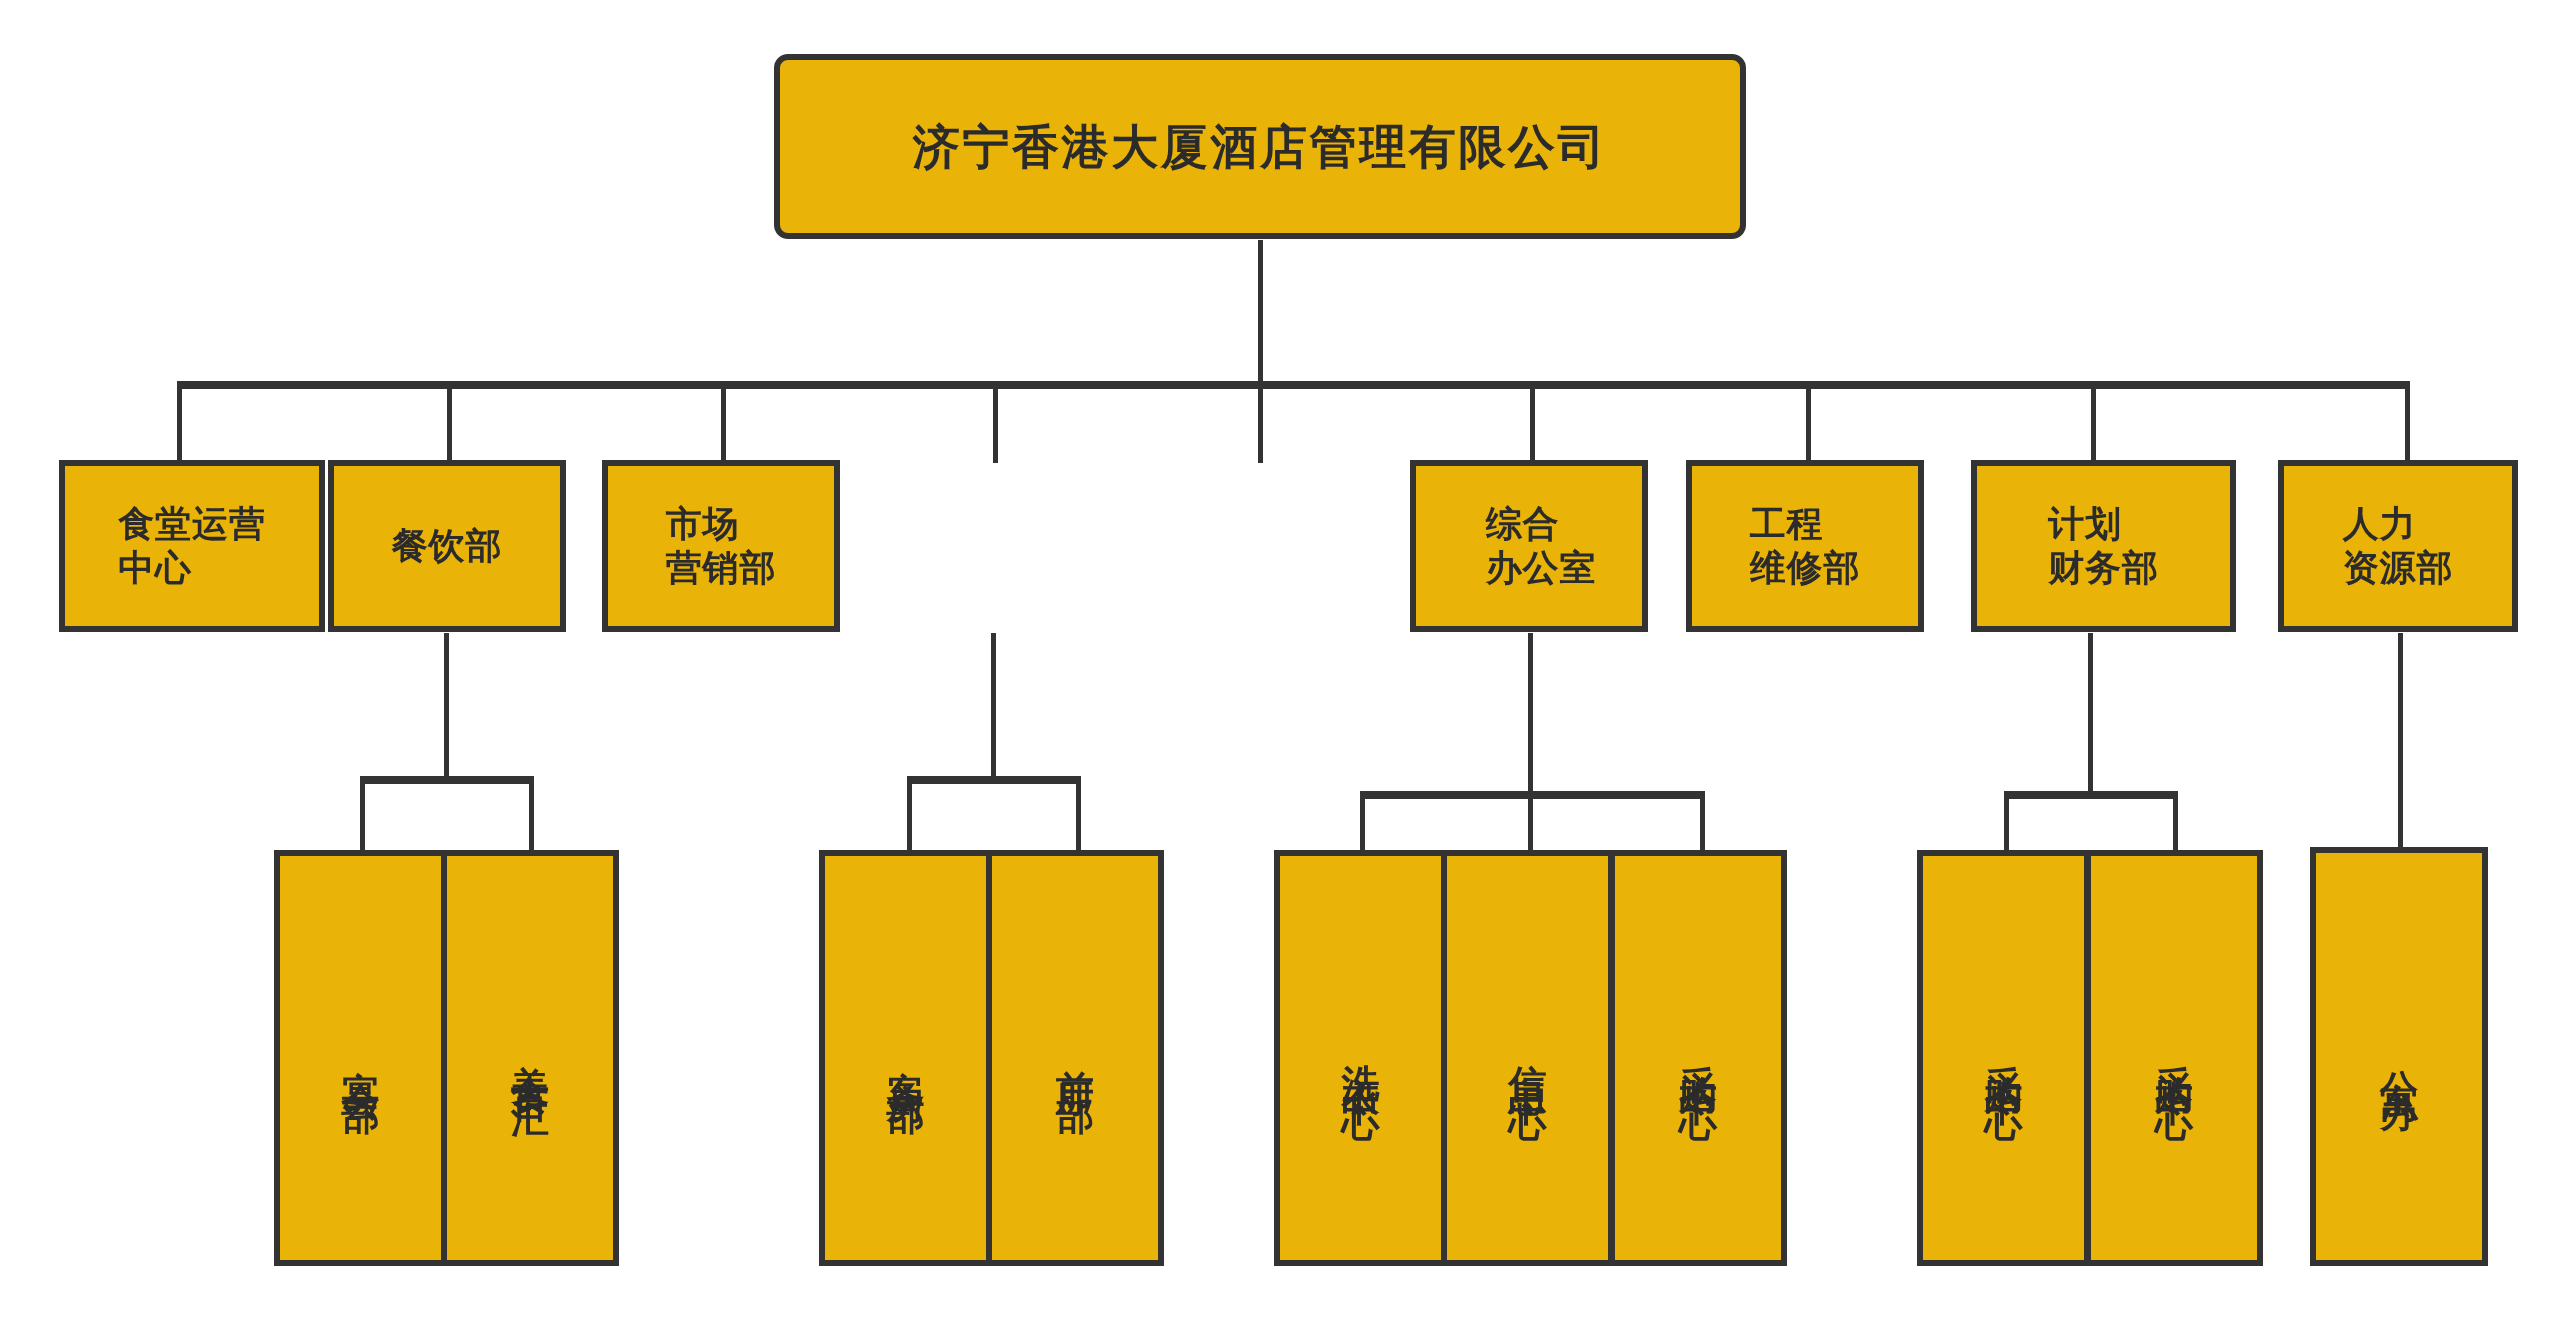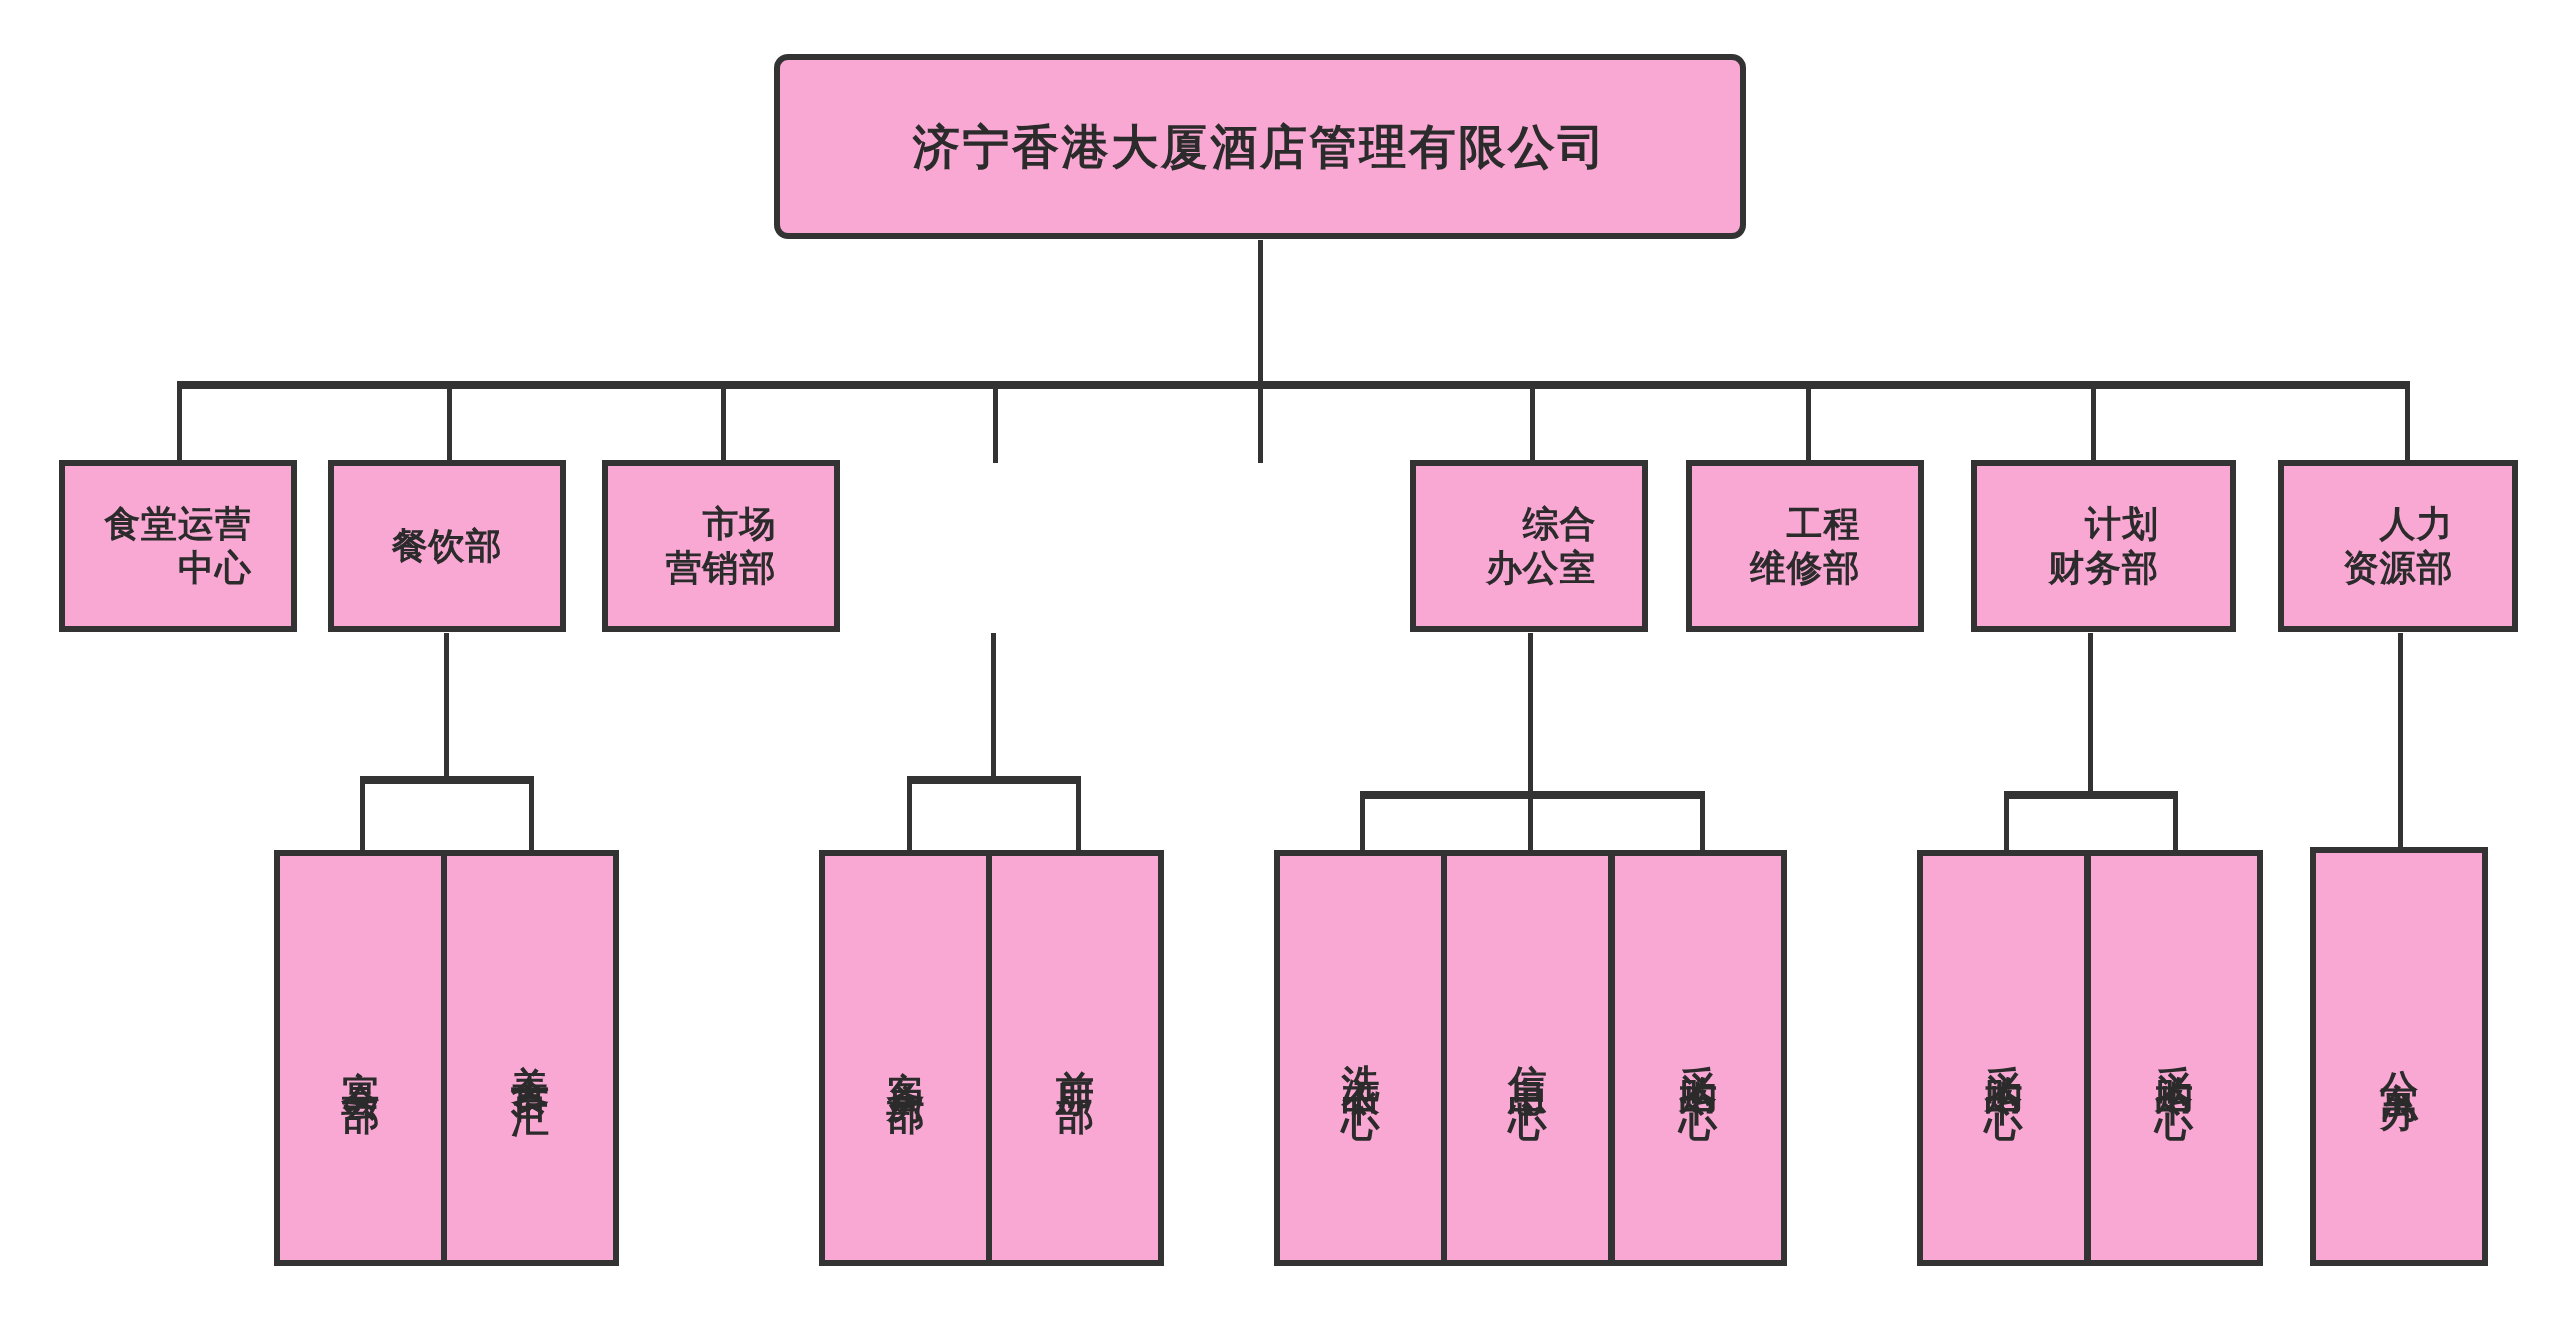--- a/index.html
+++ b/index.html
@@ -12,25 +12,25 @@
     width: 2576px;
     height: 1331px;
     background: #ffffff;
     font-family: "Liberation Sans", "DejaVu Sans", sans-serif;
     overflow: hidden;
   }
   .node {
     position: absolute;
     box-sizing: border-box;
     border: 6px solid #333333;
-    background: #f9a8d4;
+    background: #eab308;
     display: flex;
     align-items: center;
     justify-content: center;
-    text-align: right;
+    text-align: left;
   }
   .node.root {
     border-radius: 14px;
     border-width: 6px;
   }
   .node-label {
     font-weight: bold;
     color: #2b2b2b;
     line-height: 1.22;
     white-space: pre-line;
@@ -77,21 +77,21 @@
   <div class="conn v" style="left:177px; top:381px; width:5.2px; height:82px;"></div>
   <div class="conn v" style="left:447px; top:381px; width:5.2px; height:82px;"></div>
   <div class="conn v" style="left:721px; top:381px; width:5.2px; height:82px;"></div>
   <div class="conn v" style="left:993px; top:381px; width:5.2px; height:82px;"></div>
   <div class="conn v" style="left:1258px; top:381px; width:5.2px; height:82px;"></div>
   <div class="conn v" style="left:1530px; top:381px; width:5.2px; height:82px;"></div>
   <div class="conn v" style="left:1806px; top:381px; width:5.2px; height:82px;"></div>
   <div class="conn v" style="left:2091px; top:381px; width:5.2px; height:82px;"></div>
   <div class="conn v" style="left:2405px; top:381px; width:5.2px; height:82px;"></div>
 
-  <div class="node dept" style="left:59px; top:460px; width:238px; height:172px;">
+  <div class="node dept" style="left:59px; top:460px; width:266px; height:172px;">
     <span class="node-label">食堂运营
 中心</span>
   </div>
 
   <div class="node dept" style="left:602px; top:460px; width:238px; height:172px;">
     <span class="node-label">市场
 营销部</span>
   </div>
 
   <div class="node dept" style="left:328px; top:460px; width:238px; height:172px;">

